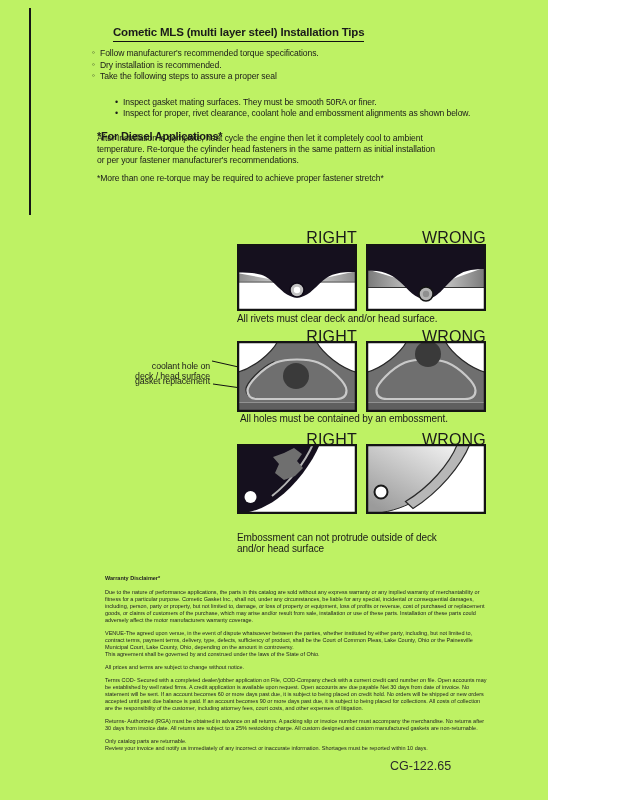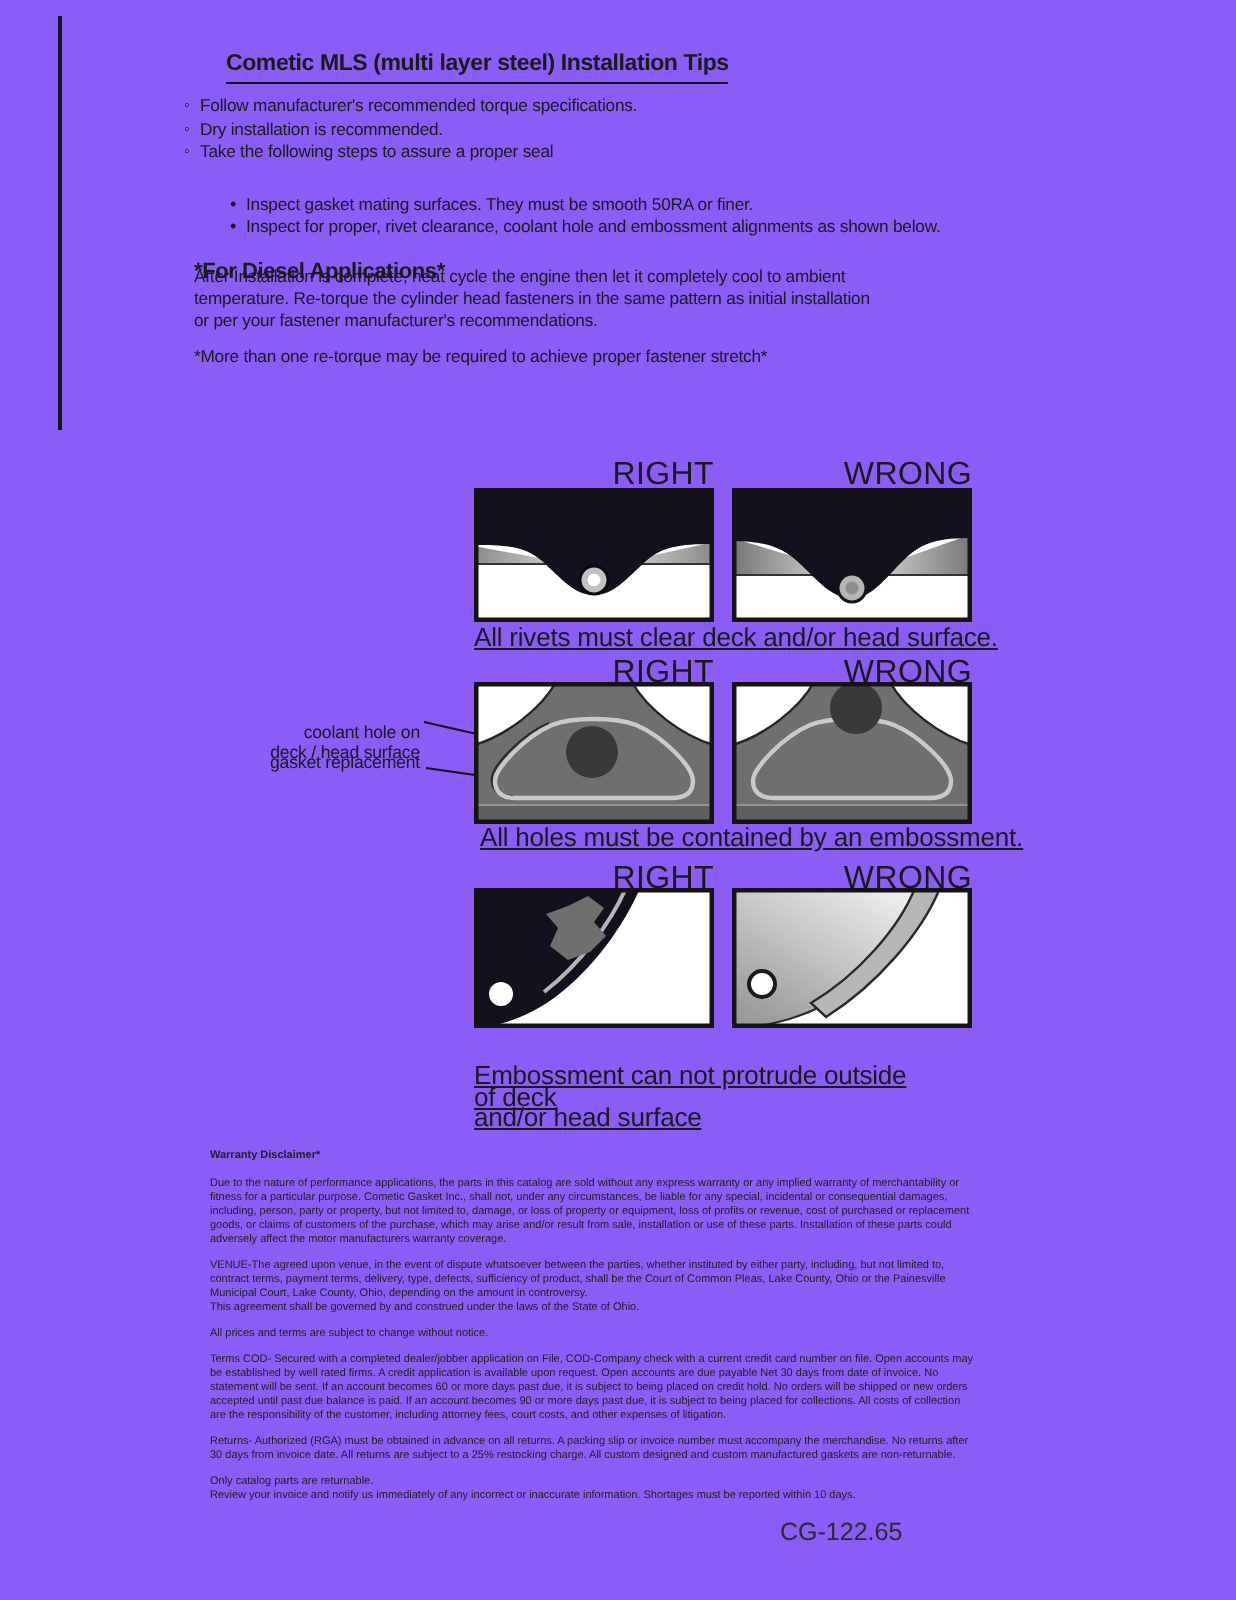--- a/index.html
+++ b/index.html
@@ -1,36 +1,36 @@
 <!DOCTYPE html>
 <html style="--ddark: #15101e; --dgray: #6f6f6f; --dline: #c9c9c9;"><head>
 <meta charset="utf-8">
 <style>
   html,body{margin:0;padding:0;background:#fff;}
-  .page{position:relative;width:618px;height:800px;background:#8b5cf6;overflow:hidden;
+  .page{position:relative;width:548px;height:800px;background:#bef264;overflow:hidden;
         font-family:"Liberation Sans",sans-serif;color:#1a1a1a;}
   .abs{position:absolute;}
   .pre{white-space:pre-line;margin-top:17px;}
   
   .vbar{left:29px;top:8px;width:2px;height:207px;background:#161616;}
   
   .title{left:113px;top:26px;font-size:11.5px;font-weight:700;letter-spacing:-0.2px;
          border-bottom:1.5px solid #111;padding-bottom:2.5px;}
   
   .bullets{left:92px;top:47px;font-size:8.6px;line-height:11.2px;letter-spacing:-0.1px;}
   .subbullets{left:115px;top:97px;font-size:8.6px;line-height:11.2px;letter-spacing:-0.1px;}
   .bm{display:inline-block;width:8px;font-size:8px;vertical-align:0.5px;}
   .bm2{display:inline-block;width:8px;font-size:9px;}
   
   .dheading{left:97px;top:130px;font-size:11px;font-weight:700;letter-spacing:-0.2px;}
   .dparas{left:97px;top:133px;width:440px;font-size:8.6px;line-height:10.8px;letter-spacing:-0.1px;}
   .dparas p{margin:0 0 7.5px 0;}
   
   .dlabel{width:120px;text-align:right;font-size:16px;letter-spacing:0.2px;}
-  .dcaption{font-size:13px;line-height:10.5px;letter-spacing:-0.1px;text-decoration:underline;}
+  .dcaption{font-size:10px;line-height:10.5px;letter-spacing:-0.1px;}
   .dbox{position:absolute;}
   .callout{width:132px;text-align:right;font-size:8.8px;line-height:9.6px;letter-spacing:-0.1px;}
   
   .legal{left:105px;top:575px;width:480px;font-size:5.5px;line-height:7px;color:#222;}
   .legal .lh{font-weight:700;margin:0 0 7px 0;}
   .legal p{margin:0 0 6px 0;}
   
   .code{left:390px;top:759px;font-size:12.5px;color:#2b2b2b;}
 </style>
 </head>

